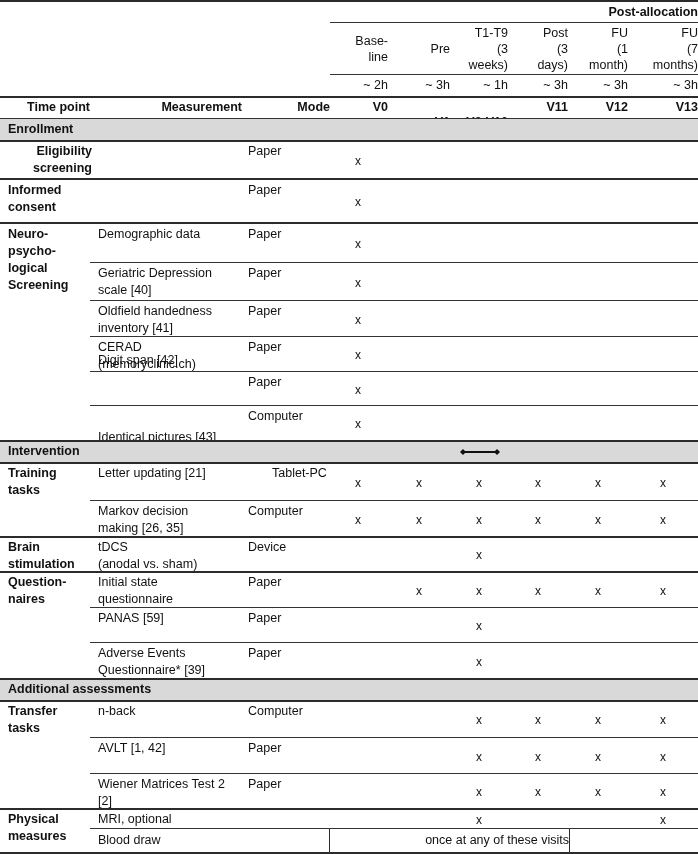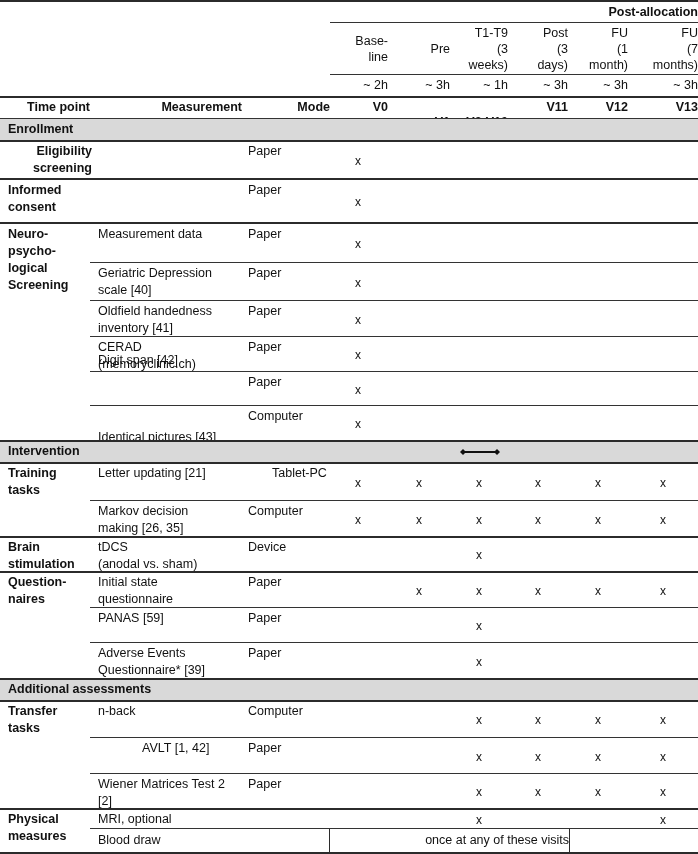--- a/index.html
+++ b/index.html
@@ -60,21 +60,21 @@
 <div id="body-cells">
     <div class="cell b" style="left:8px; top:143px; width:84px;text-align:right;">Eligibility<br>screening</div>
     <div class="cell" style="left:248px; top:143px;">Paper</div>
     <div class="x" style="left:358px; top:154px;">x</div>
     <div class="hline" style="left:0px; top:178px; width:698px;"></div>
     <div class="cell b" style="left:8px; top:182px; width:84px;">Informed<br>consent</div>
     <div class="cell" style="left:248px; top:182px;">Paper</div>
     <div class="x" style="left:358px; top:195px;">x</div>
     <div class="hline" style="left:0px; top:222px; width:698px;"></div>
     <div class="cell b" style="left:8px; top:226px; width:84px;">Neuro-<br>psycho-<br>logical<br>Screening</div>
-    <div class="cell" style="left:98px; top:226px; width:146px;">Measurement data</div>
+    <div class="cell" style="left:98px; top:226px; width:146px;">Demographic data</div>
     <div class="cell" style="left:248px; top:226px;">Paper</div>
     <div class="x" style="left:358px; top:237px;">x</div>
     <div class="hline thin" style="left:90px; top:262px; width:608px;"></div>
     <div class="cell" style="left:98px; top:265px; width:146px;">Geriatric Depression<br>scale [40]</div>
     <div class="cell" style="left:248px; top:265px;">Paper</div>
     <div class="x" style="left:358px; top:276px;">x</div>
     <div class="hline thin" style="left:90px; top:300px; width:608px;"></div>
     <div class="cell" style="left:98px; top:303px; width:146px;">Oldfield handedness<br>inventory [41]</div>
     <div class="cell" style="left:248px; top:303px;">Paper</div>
     <div class="x" style="left:358px; top:313px;">x</div>
@@ -131,21 +131,21 @@
     <div class="cell" style="left:248px; top:645px;">Paper</div>
     <div class="x" style="left:479px; top:655px;">x</div>
     <div class="cell b" style="left:8px; top:703px; width:84px;">Transfer<br>tasks</div>
     <div class="cell" style="left:98px; top:703px; width:146px;">n-back</div>
     <div class="cell" style="left:248px; top:703px;">Computer</div>
     <div class="x" style="left:479px; top:713px;">x</div>
     <div class="x" style="left:538px; top:713px;">x</div>
     <div class="x" style="left:598px; top:713px;">x</div>
     <div class="x" style="left:663px; top:713px;">x</div>
     <div class="hline thin" style="left:90px; top:737px; width:608px;"></div>
-    <div class="cell" style="left:98px; top:740px; width:146px;margin-left:44px;">AVLT [1, 42]</div>
+    <div class="cell" style="left:98px; top:740px; width:146px;">AVLT [1, 42]</div>
     <div class="cell" style="left:248px; top:740px;">Paper</div>
     <div class="x" style="left:479px; top:750px;">x</div>
     <div class="x" style="left:538px; top:750px;">x</div>
     <div class="x" style="left:598px; top:750px;">x</div>
     <div class="x" style="left:663px; top:750px;">x</div>
     <div class="hline thin" style="left:90px; top:773px; width:608px;"></div>
     <div class="cell" style="left:98px; top:776px; width:146px;">Wiener Matrices Test 2<br>[2]</div>
     <div class="cell" style="left:248px; top:776px;">Paper</div>
     <div class="x" style="left:479px; top:785px;">x</div>
     <div class="x" style="left:538px; top:785px;">x</div>

